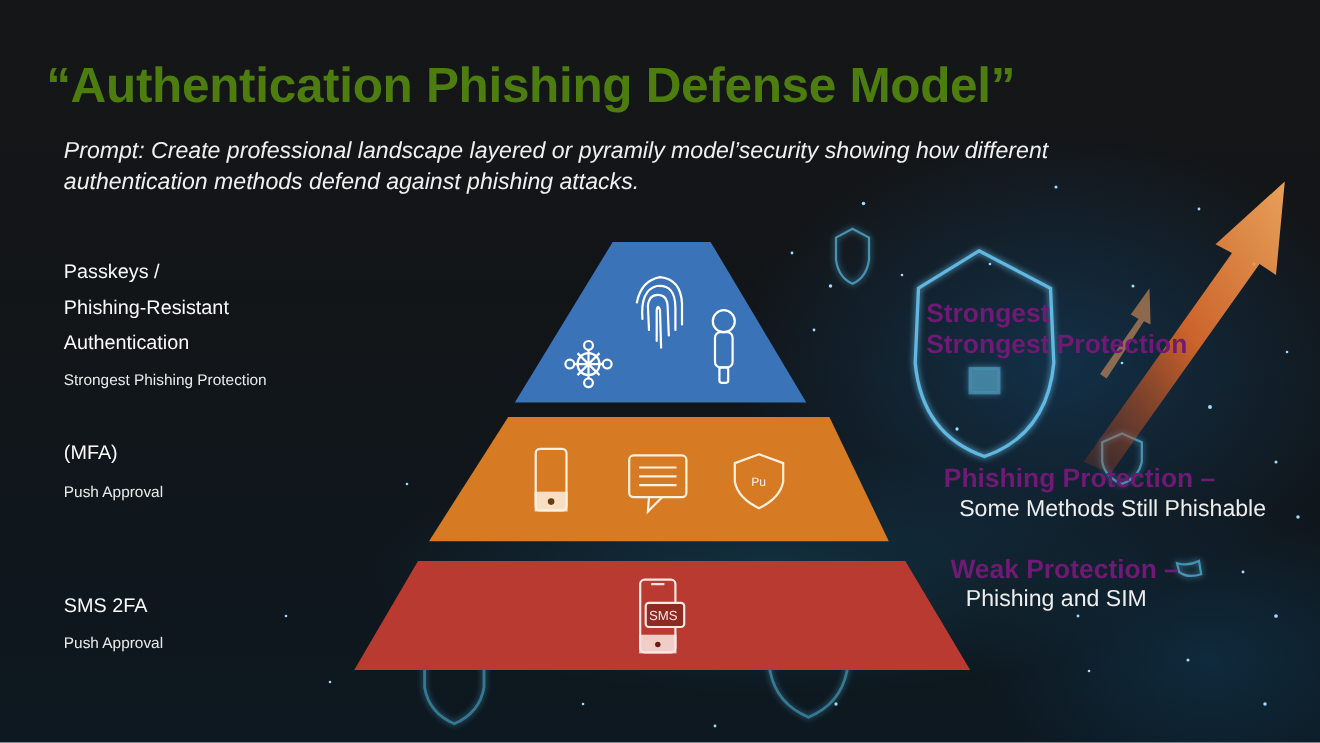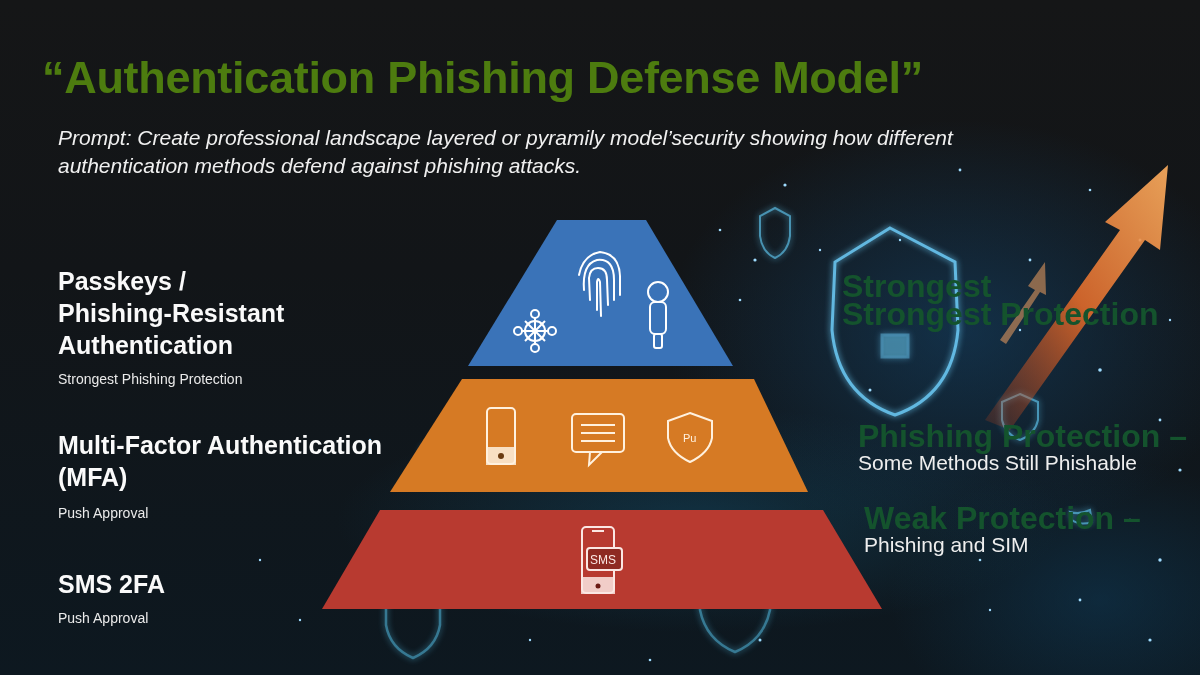--- a/index.html
+++ b/index.html
@@ -18,25 +18,25 @@
   .title {
     position: absolute; left: 42px; top: 52px;
     font-size: 45px; font-weight: 700; letter-spacing: -0.3px;
     color: #4d7c0f; white-space: nowrap;
   }
   .subtitle {
     position: absolute; left: 58px; top: 124px; width: 940px;
     font-size: 21px; line-height: 28px; color: #f0f0f0; font-style: italic;
   }
   .left-label { position: absolute; left: 58px; }
-  .left-label .heading { font-size: 25px; font-weight: 700; line-height: 32px; color: #fafafa; margin-top: 34px; }
+  .left-label .heading { font-size: 18px; font-weight: 400; line-height: 32px; color: #fafafa; }
   .left-label .sub { font-size: 14px; line-height: 24px; color: #eaeaea; margin-top: 8px; }
   .right-label { position: absolute; }
-  .right-label .heading { font-size: 32px; font-weight: 700; line-height: 28px; color: #14532d; }
-  .right-label .sub { font-size: 21px; line-height: 26px; color: #eeeeee; }
+  .right-label .heading { font-size: 24px; font-weight: 700; line-height: 28px; color: #701a75; }
+  .right-label .sub { font-size: 21px; line-height: 26px; color: #eeeeee; margin-left: 14px; }
   svg.pyramid { position: absolute; left: 0; top: 0; }
   .deco { position: absolute; left: 0; top: 0; pointer-events: none; }
 </style>
 </head>
 <body>
 
 <svg class="stars" width="1200" height="675" viewBox="0 0 1200 675">
   <g fill="#9fdcff">
     <circle cx="785" cy="185" r="1.6"></circle>
       <circle cx="820" cy="250" r="1.2"></circle>
@@ -174,21 +174,20 @@
   <div class="heading">
     <div>Passkeys /</div>
     <div>Phishing-Resistant</div>
     <div>Authentication</div>
   </div>
   <div class="sub" style="margin-top:6px;">Strongest Phishing Protection</div>
 </div>
 
 <div class="left-label" style="top:395px;">
   <div class="heading">
-    <div>Multi-Factor Authentication</div>
     <div>(MFA)</div>
   </div>
   <div class="sub">Push Approval</div>
 </div>
 
 <div class="left-label" style="top:534px;">
   <div class="heading">
     <div>SMS 2FA</div>
   </div>
   <div class="sub" style="margin-top:6px;">Push Approval</div>

